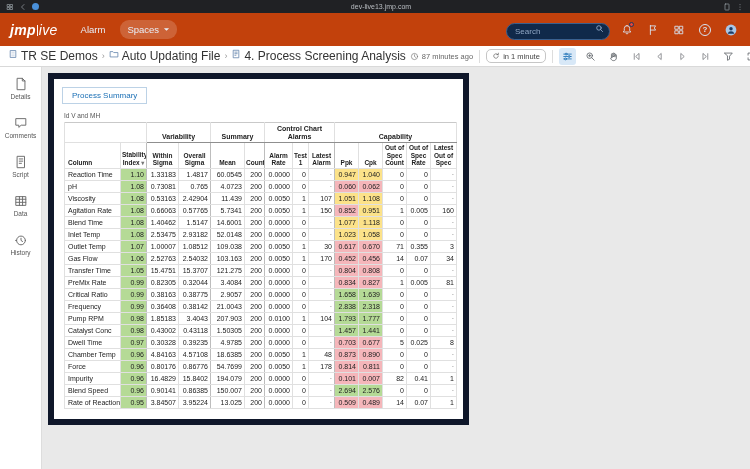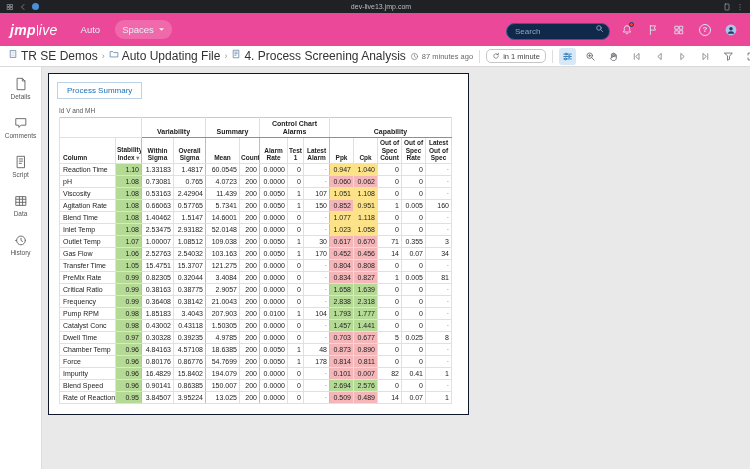--- a/index.html
+++ b/index.html
@@ -6,21 +6,21 @@
   html,body { width:750px; height:469px; overflow:hidden; }
   body { font-family:"Liberation Sans", sans-serif; background:#e9e9e9; }
 
   
   .browser-bar{height:13px;background:#202124;display:flex;align-items:center;padding:0 6px;gap:5px;}
   .browser-bar svg{width:8px;height:8px;stroke:#9aa0a6;fill:none;stroke-width:1.4;stroke-linecap:round;}
   .favicon{width:7px;height:7px;border-radius:50%;background:#4a90d9;display:inline-block;}
   .b-url{flex:1;text-align:center;color:#b9bdc2;font-size:7px;line-height:13px;}
 
   
-  .app-header{height:33px;background:#ec4899;display:flex;align-items:center;padding:0 10px;gap:8px;}
+  .app-header{height:33px;background:#c2410c;display:flex;align-items:center;padding:0 10px;gap:8px;}
   .brand{color:#fff;font-style:italic;font-size:14px;letter-spacing:.3px;margin-right:8px;white-space:nowrap;}
   .brand .b1{font-weight:700;}
   .brand .bar{display:inline-block;width:1px;height:11px;background:#fff;margin:0 1px;vertical-align:-1px;}
   .nav-item{color:#e8eef7;font-size:9.5px;padding:4px 7px;border-radius:3px;display:flex;align-items:center;gap:4px;white-space:nowrap;}
   .nav-item.active{background:rgba(255,255,255,.18);border-radius:9px;}
   .nav-item svg{width:7px;height:7px;fill:#e8eef7;}
   .spacer{flex:1;}
   .search{position:relative;}
   .search input{width:104px;height:17px;border-radius:9px;border:1px solid #3a608f;background:#10294a;color:#cfe0f2;font-size:8px;padding:0 18px 0 8px;outline:none;font-family:inherit;}
   .search input::placeholder{color:#8fa6c4;}
@@ -53,21 +53,21 @@
 
   
   .page-body{display:flex;height:402px;}
   .sidebar{width:42px;background:#fff;border-right:1px solid:#ddd;border-right:1px solid #ddd;display:flex;flex-direction:column;align-items:center;padding-top:10px;gap:12px;}
   .side-item{display:flex;flex-direction:column;align-items:center;gap:2px;width:100%;padding-bottom:4px;}
   .side-item svg{width:14px;height:14px;stroke:#6b6b6b;fill:none;stroke-width:1.1;stroke-linejoin:round;stroke-linecap:round;}
   .side-label{font-size:6.5px;color:#555;}
   .main{flex:1;padding:6px 0 0 6px;}
 
   
-  .card{width:421px;background:#fff;border:1px solid #0f172a;}
+  .card{width:421px;background:#fff;border:6px solid #0f172a;}
   .tabstrip{padding:5px 0 4px 8px;}
   .tab{display:inline-block;border:1px solid #bcd2e6;color:#1a6fb5;font-size:8px;padding:3px 9px;background:#fff;}
   .tbl-title{font-size:6.5px;color:#555;margin:4px 0 3px 10px;}
 
   table{border-collapse:collapse;table-layout:fixed;width:393px;margin:0 0 10px 10px;font-size:7px;color:#222;border:1px solid #c9c9c9;}
   th,td{border:1px solid #e0e0e0;padding:1.5px 2px;overflow:hidden;}
   thead th{font-weight:bold;font-size:6.5px;vertical-align:bottom;text-align:center;line-height:1.15;padding:1px;}
   th.g{font-size:7px;border-bottom:1px solid #8f8f8f;border-top:none;padding:1.5px 0;}
   th.g.e{border-bottom:1px solid #e0e0e0;}
   th.col.c0{text-align:left;padding-left:3px;}
@@ -97,21 +97,21 @@
       <rect x="4" y="2" width="8" height="12" rx="1"></rect>
     </svg>
   <svg viewBox="0 0 16 16">
       <path d="M8 3v.5M8 8v.5M8 13v.5"></path>
     </svg>
 </div>
 
 <div class="app-header">
   <div class="brand"><span class="b1">jmp</span><span class="bar"></span><span>ive</span></div>
   <div class="nav-item">
-      <span>Auto</span>
+      <span>Alarm</span>
     </div>
   <div class="nav-item active">
       <span>Spaces</span>
       <svg viewBox="0 0 8 8">
         <path d="M1 2.5l3 3 3-3z"></path>
       </svg>
     </div>
   <div class="spacer"></div>
   <div class="search">
     <input placeholder="Search" style="">

